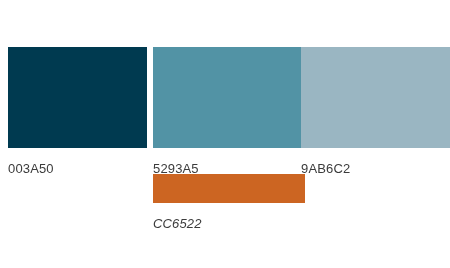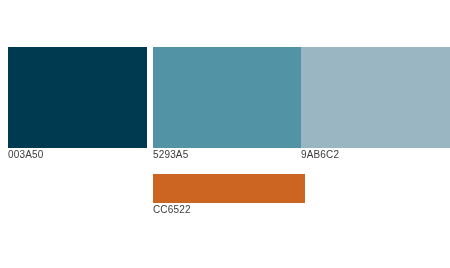--- a/index.html
+++ b/index.html
@@ -23,35 +23,35 @@
     position: absolute;
   }
   .swatch-chip {
     display: block;
     width: 100%;
     box-sizing: border-box;
   }
   .swatch-label {
     display: block;
     font-family: "Liberation Sans", sans-serif;
-    font-size: 10px;
+    font-size: 13px;
     line-height: 11px;
     letter-spacing: 0.15px;
     color: #3b3b3b;
     white-space: nowrap;
-    padding-top: 1px;
+    padding-top: 15px;
   }
   
   .col-1 { left: 8px;   width: 139px; }
   .col-2 { left: 153px; width: 152px; }
   .col-3 { left: 301px; width: 171px; }
   
   .row-top { top: 47px; }
   .row-top .swatch-chip { height: 101px; }
-  .row-bottom { top: 174px; }
+  .row-bottom { top: 174px; font-style: italic; }
   .row-bottom .swatch-chip { height: 29px; }
 </style>
 </head>
 <body style="background-color: rgb(255, 255, 255);">
 
 <div id="palette-root">
 
   <div class="swatch-cell col-1 row-top">
     <span class="swatch-chip" style="background-color: rgb(0, 58, 80);"></span>
     <span class="swatch-label" style="color: rgb(59, 59, 59);">003A50</span>

